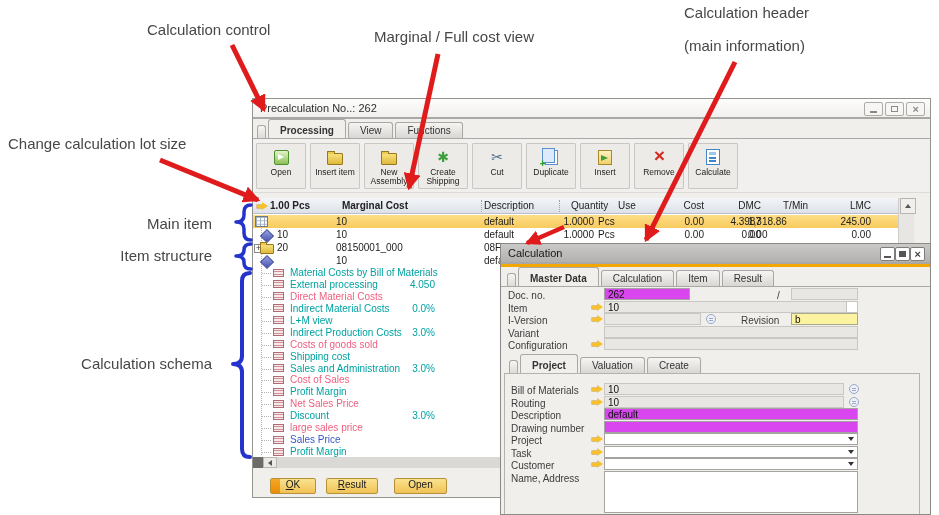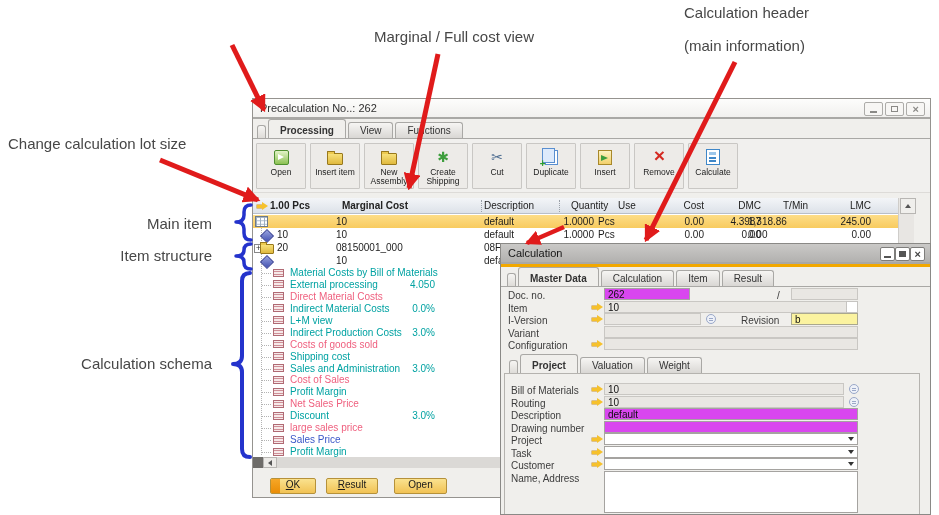--- a/index.html
+++ b/index.html
@@ -115,20 +115,21 @@
   .circ::before{content:"";position:absolute;left:2px;top:3px;width:4px;height:1px;background:#9aa8c8;box-shadow:0 2px 0 #9aa8c8}
   .endcap{position:absolute;width:12px;height:12px;background:#fff;border:1px solid #c6c4c1;box-sizing:border-box}
   .groupbox{position:absolute;border:1px solid #b5b3af}
   .orangeline{position:absolute;left:0;right:0;top:20px;height:3px;background:#f2a800}
 </style>
 </head>
 <body>
 
 <div id="stage">
 
+  <div class="ann" style="left:147px;top:21px">Calculation control</div>
   <div class="ann" style="left:374px;top:28px">Marginal / Full cost view</div>
   <div class="ann" style="left:684px;top:4px">Calculation header</div>
   <div class="ann" style="left:684px;top:37px">(main information)</div>
   <div class="ann" style="left:8px;top:135px">Change calculation lot size</div>
   <div class="ann" style="left:110px;top:215px;width:102px;text-align:right">Main item</div>
   <div class="ann" style="left:95px;top:247px;width:117px;text-align:right">Item structure</div>
   <div class="ann" style="left:73px;top:355px;width:139px;text-align:right">Calculation schema</div>
 
   <div class="win" style="left:252px;top:98px;width:679px;height:400px;z-index:10">
     <div class="titlebar">
@@ -414,21 +415,21 @@
     <div class="finput f-gray" style="left:103px;top:82px;width:254px"></div>
 
     <span class="flabel" style="left:7px;top:96px">Configuration</span>
     <span class="larr" style="left:91px;top:96px"></span>
     <div class="finput f-gray" style="left:103px;top:94px;width:254px"></div>
 
     <div class="tabs" style="left:8px;top:112px">
       <span class="tabstub"></span>
       <span class="tab active">Project</span>
       <span class="tab">Valuation</span>
-      <span class="tab">Weight</span>
+      <span class="tab">Create</span>
     </div>
     <div class="groupbox" style="left:3px;top:129px;width:414px;height:160px"></div>
 
     <span class="flabel" style="left:10px;top:141px">Bill of Materials</span>
     <span class="larr" style="left:91px;top:141px"></span>
     <div class="finput f-gray" style="left:103px;top:139px;width:240px">10</div>
     <i class="circ" style="left:348px;top:140px"></i>
 
     <span class="flabel" style="left:10px;top:154px">Routing</span>
     <span class="larr" style="left:91px;top:154px"></span>

